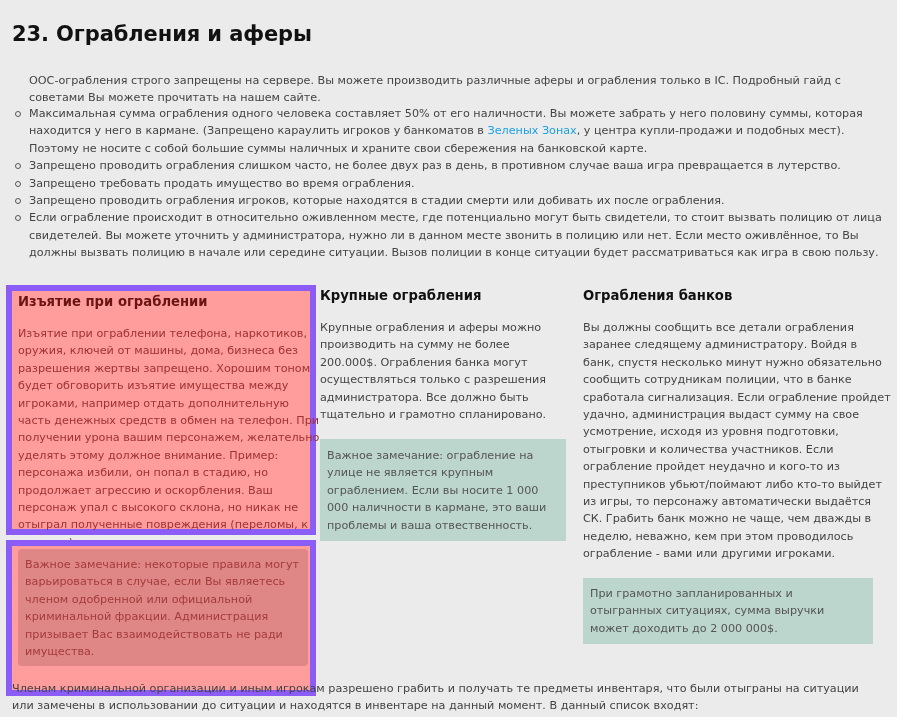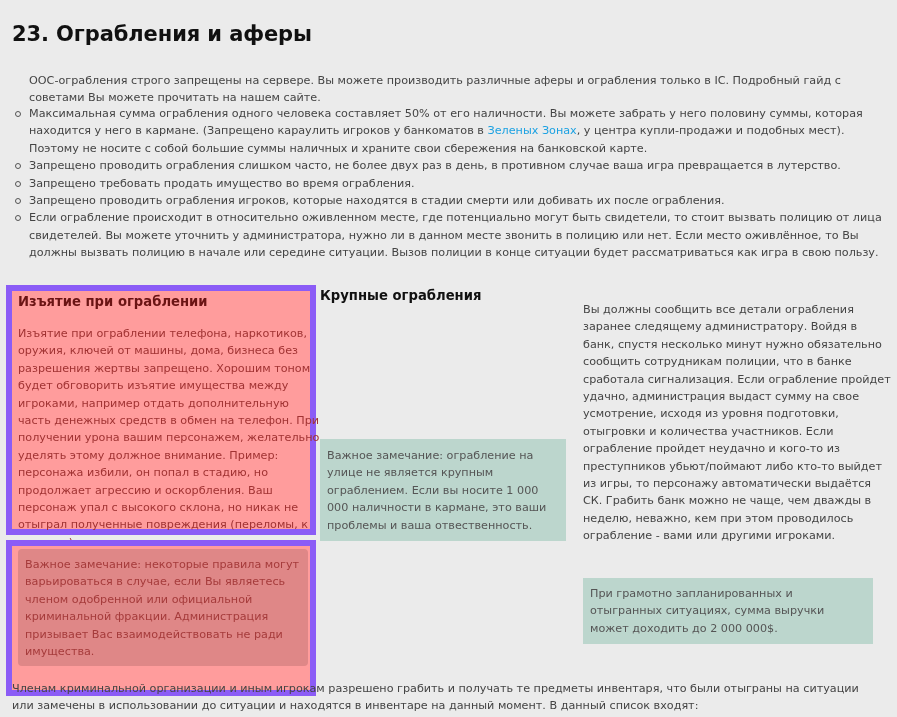--- a/index.html
+++ b/index.html
@@ -185,21 +185,23 @@
 <div class="box-red main">
   <h3>Изъятие при ограблении</h3>
   <div class="body">Изъятие при ограблении телефона, наркотиков, оружия, ключей от машины, дома, бизнеса без разрешения жертвы запрещено. Хорошим тоном будет обговорить изъятие имущества между игроками, например отдать дополнительную часть денежных средств в обмен на телефон. При получении урона вашим персонажем, желательно уделять этому должное внимание. Пример: персонажа избили, он попал в стадию, но продолжает агрессию и оскорбления. Ваш персонаж упал с высокого склона, но никак не отыграл полученные повреждения (переломы, к примеру).</div>
 </div>
 <div class="box-red note">
   <div class="inner-note-red">Важное замечание: некоторые правила могут варьироваться в случае, если Вы являетесь членом одобренной или официальной криминальной фракции. Администрация призывает Вас взаимодействовать не ради имущества.</div>
 </div>
 
 <div class="col col-mid">
   <h3>Крупные ограбления</h3>
+  <div class="body">Крупные ограбления и аферы можно производить на сумму не более 200.000$. Ограбления банка могут осуществляться только с разрешения администратора. Все должно быть тщательно и грамотно спланировано.</div>
 </div>
 <div class="note-green mid">Важное замечание: ограбление на улице не является крупным ограблением. Если вы носите 1 000 000 наличности в кармане, это ваши проблемы и ваша отвественность.</div>
 
 <div class="col col-right">
+  <h3>Ограбления банков</h3>
   <div class="body">Вы должны сообщить все детали ограбления заранее следящему администратору. Войдя в банк, спустя несколько минут нужно обязательно сообщить сотрудникам полиции, что в банке сработала сигнализация. Если ограбление пройдет удачно, администрация выдаст сумму на свое усмотрение, исходя из уровня подготовки, отыгровки и количества участников. Если ограбление пройдет неудачно и кого-то из преступников убьют/поймают либо кто-то выйдет из игры, то персонажу автоматически выдаётся СК. Грабить банк можно не чаще, чем дважды в неделю, неважно, кем при этом проводилось ограбление - вами или другими игроками.</div>
 </div>
 <div class="note-green right">При грамотно запланированных и отыгранных ситуациях, сумма выручки может доходить до 2 000 000$.</div>
 
 <p class="footer">Членам криминальной организации и иным игрокам разрешено грабить и получать те предметы инвентаря, что были отыграны на ситуации или замечены в использовании до ситуации и находятся в инвентаре на данный момент. В данный список входят:</p>
 
 </body></html>

